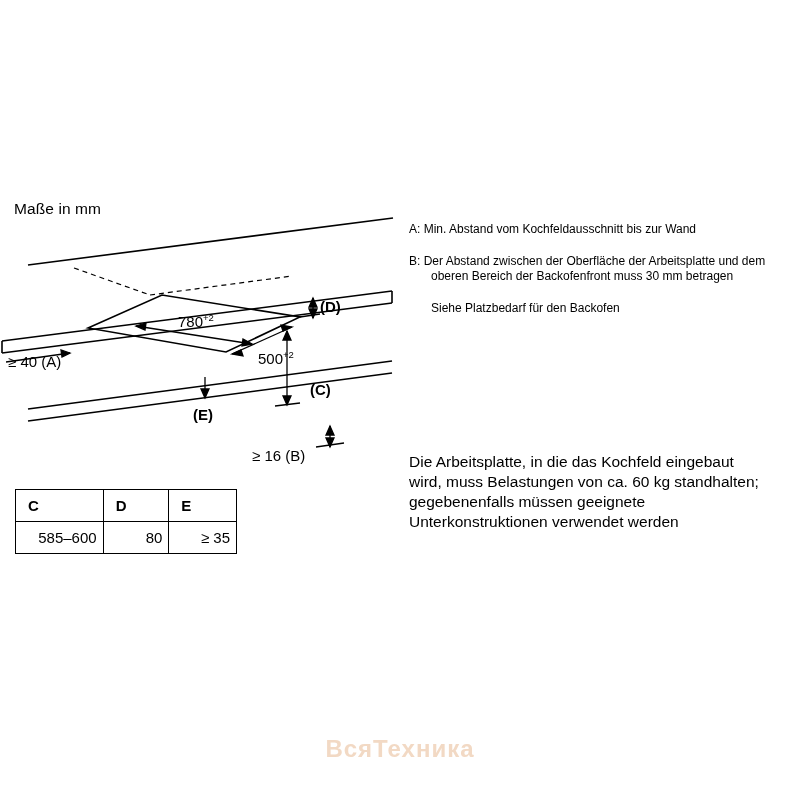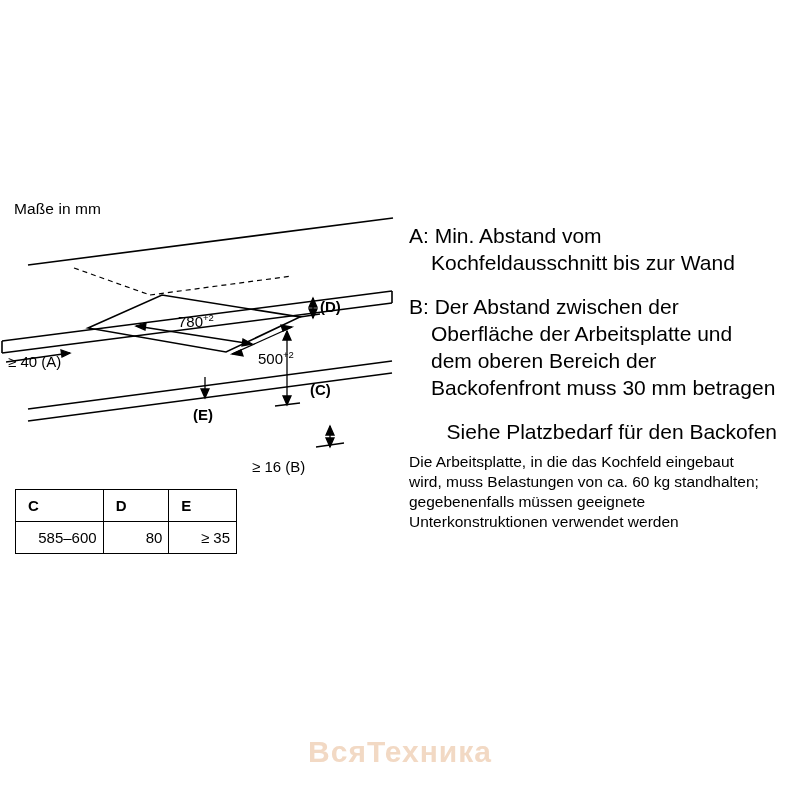--- a/index.html
+++ b/index.html
@@ -52,21 +52,21 @@
     font-size: 9.5px;
     vertical-align: super;
     line-height: 0;
   }
   .lbl-780 { left: 178px; top: 313px; }
   .lbl-500 { left: 258px; top: 350px; }
   .lbl-A   { left: 8px;   top: 353px; }
   .lbl-D   { left: 320px; top: 298px; }
   .lbl-C   { left: 310px; top: 381px; }
   .lbl-E   { left: 193px; top: 406px; }
-  .lbl-B   { left: 252px; top: 458px; }
+  .lbl-B   { left: 252px; top: 447px; }
 
   
   #table-wrap {
     position: absolute;
     left: 15px;
     top: 489px;
     width: 222px;
   }
   table.dims {
     border-collapse: collapse;
@@ -92,21 +92,21 @@
   table.dims col.c1 { width: 88px; }
   table.dims col.c2 { width: 66px; }
   table.dims col.c3 { width: 68px; }
 
   
   #notes {
     position: absolute;
     left: 409px;
     top: 222px;
     width: 368px;
-    font-size: 21px;
+    font-size: 12px;
     line-height: 1.30;
   }
   .note {
     margin-bottom: 16px;
     position: relative;
   }
   .note .key {
     font-weight: normal;
   }
   .note-hang {
@@ -123,21 +123,21 @@
     margin-top: 20px;
   }
 
   
   #watermark {
     position: absolute;
     left: 0;
     top: 735px;
     width: 800px;
     text-align: center;
-    font-size: 30px;
+    font-size: 24px;
     font-weight: bold;
     color: #f2d9c4;
     letter-spacing: 1px;
     font-family: "Liberation Sans", sans-serif;
   }
 </style>
 </head>
 <body>
 
 <div id="page">
@@ -242,21 +242,21 @@
 
   <div id="notes">
     <div class="note note-hang">
       <span class="key">A:</span>
       <span>Min. Abstand vom Kochfeldausschnitt bis zur Wand</span>
     </div>
     <div class="note note-hang">
       <span class="key">B:</span>
       <span>Der Abstand zwischen der Oberfläche der Arbeitsplatte und dem oberen Bereich der Backofenfront muss 30 mm betragen</span>
     </div>
-    <div class="note note-hang" style="padding-left:22px;text-indent:0;text-align:right;">
+    <div class="note note-hang" style="padding-left:22px;text-indent:0;">
       <span>Siehe Platzbedarf für den Backofen</span>
     </div>
   </div>
 
   <div id="paragraph-load">Die Arbeitsplatte, in die das Kochfeld eingebaut wird, muss Belastungen von ca. 60 kg standhalten; gegebenenfalls müssen geeignete Unterkonstruktionen verwendet werden</div>
 
   <div id="watermark">ВсяТехника</div>
 
 </div>
 

